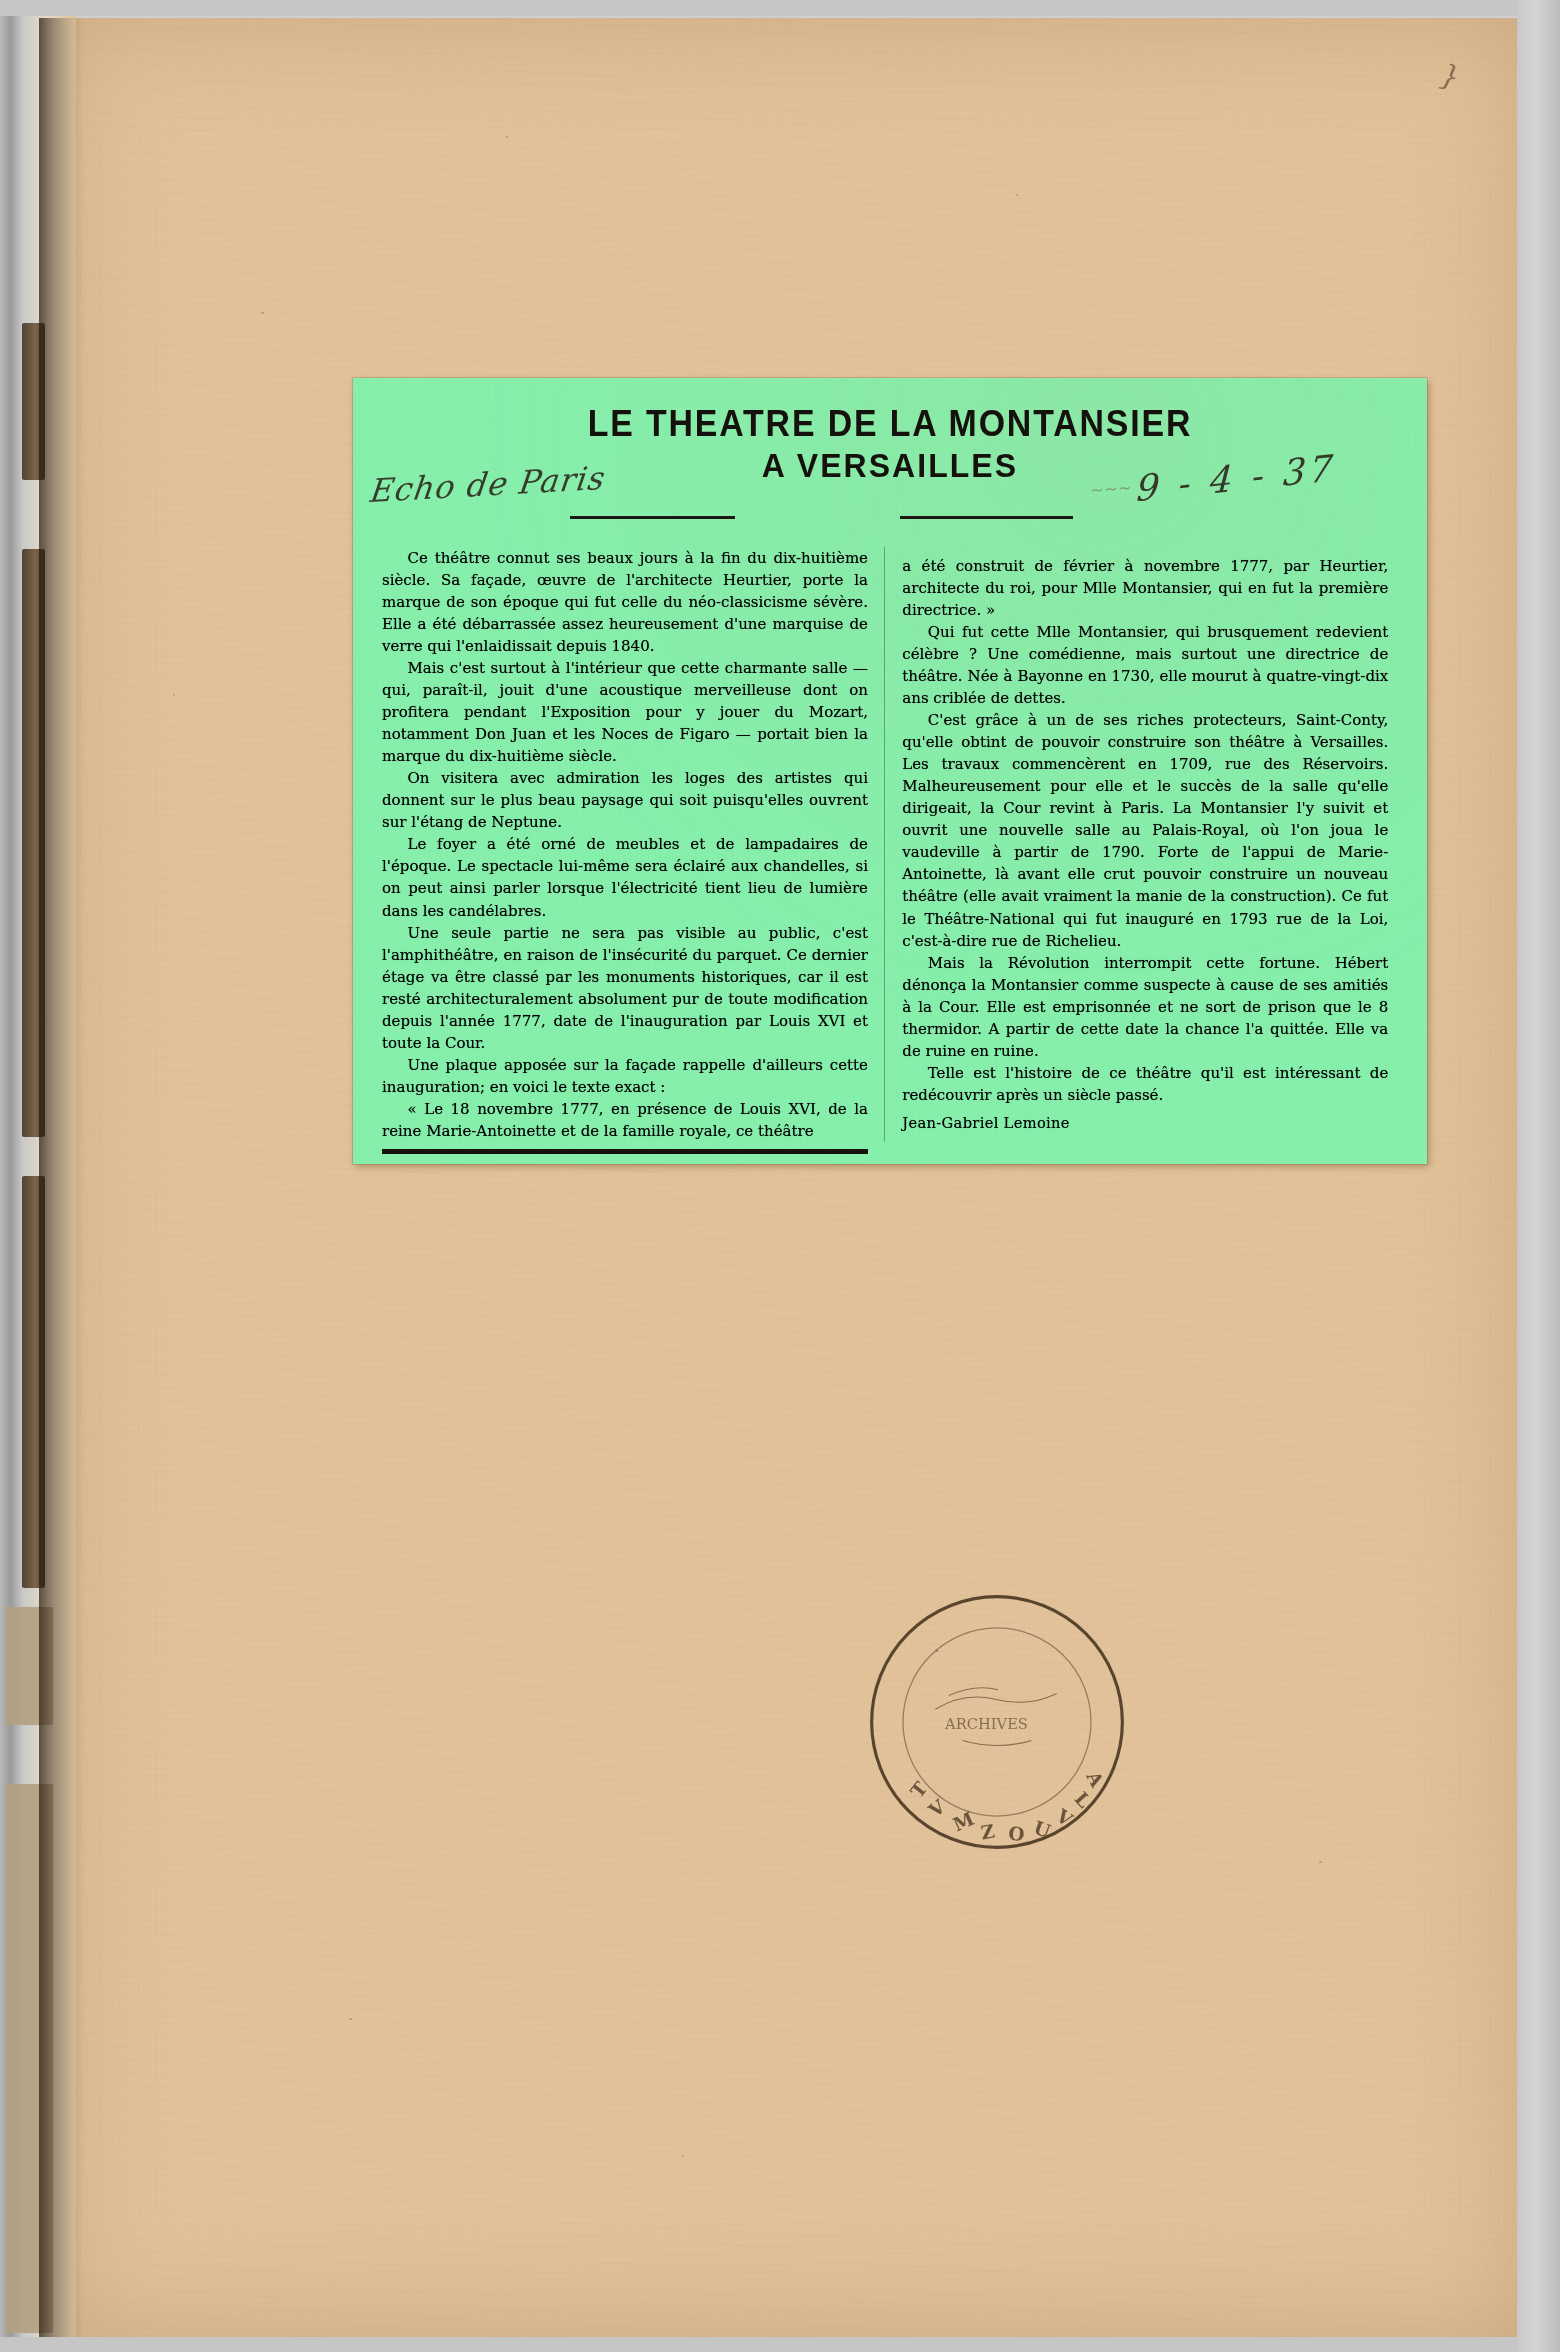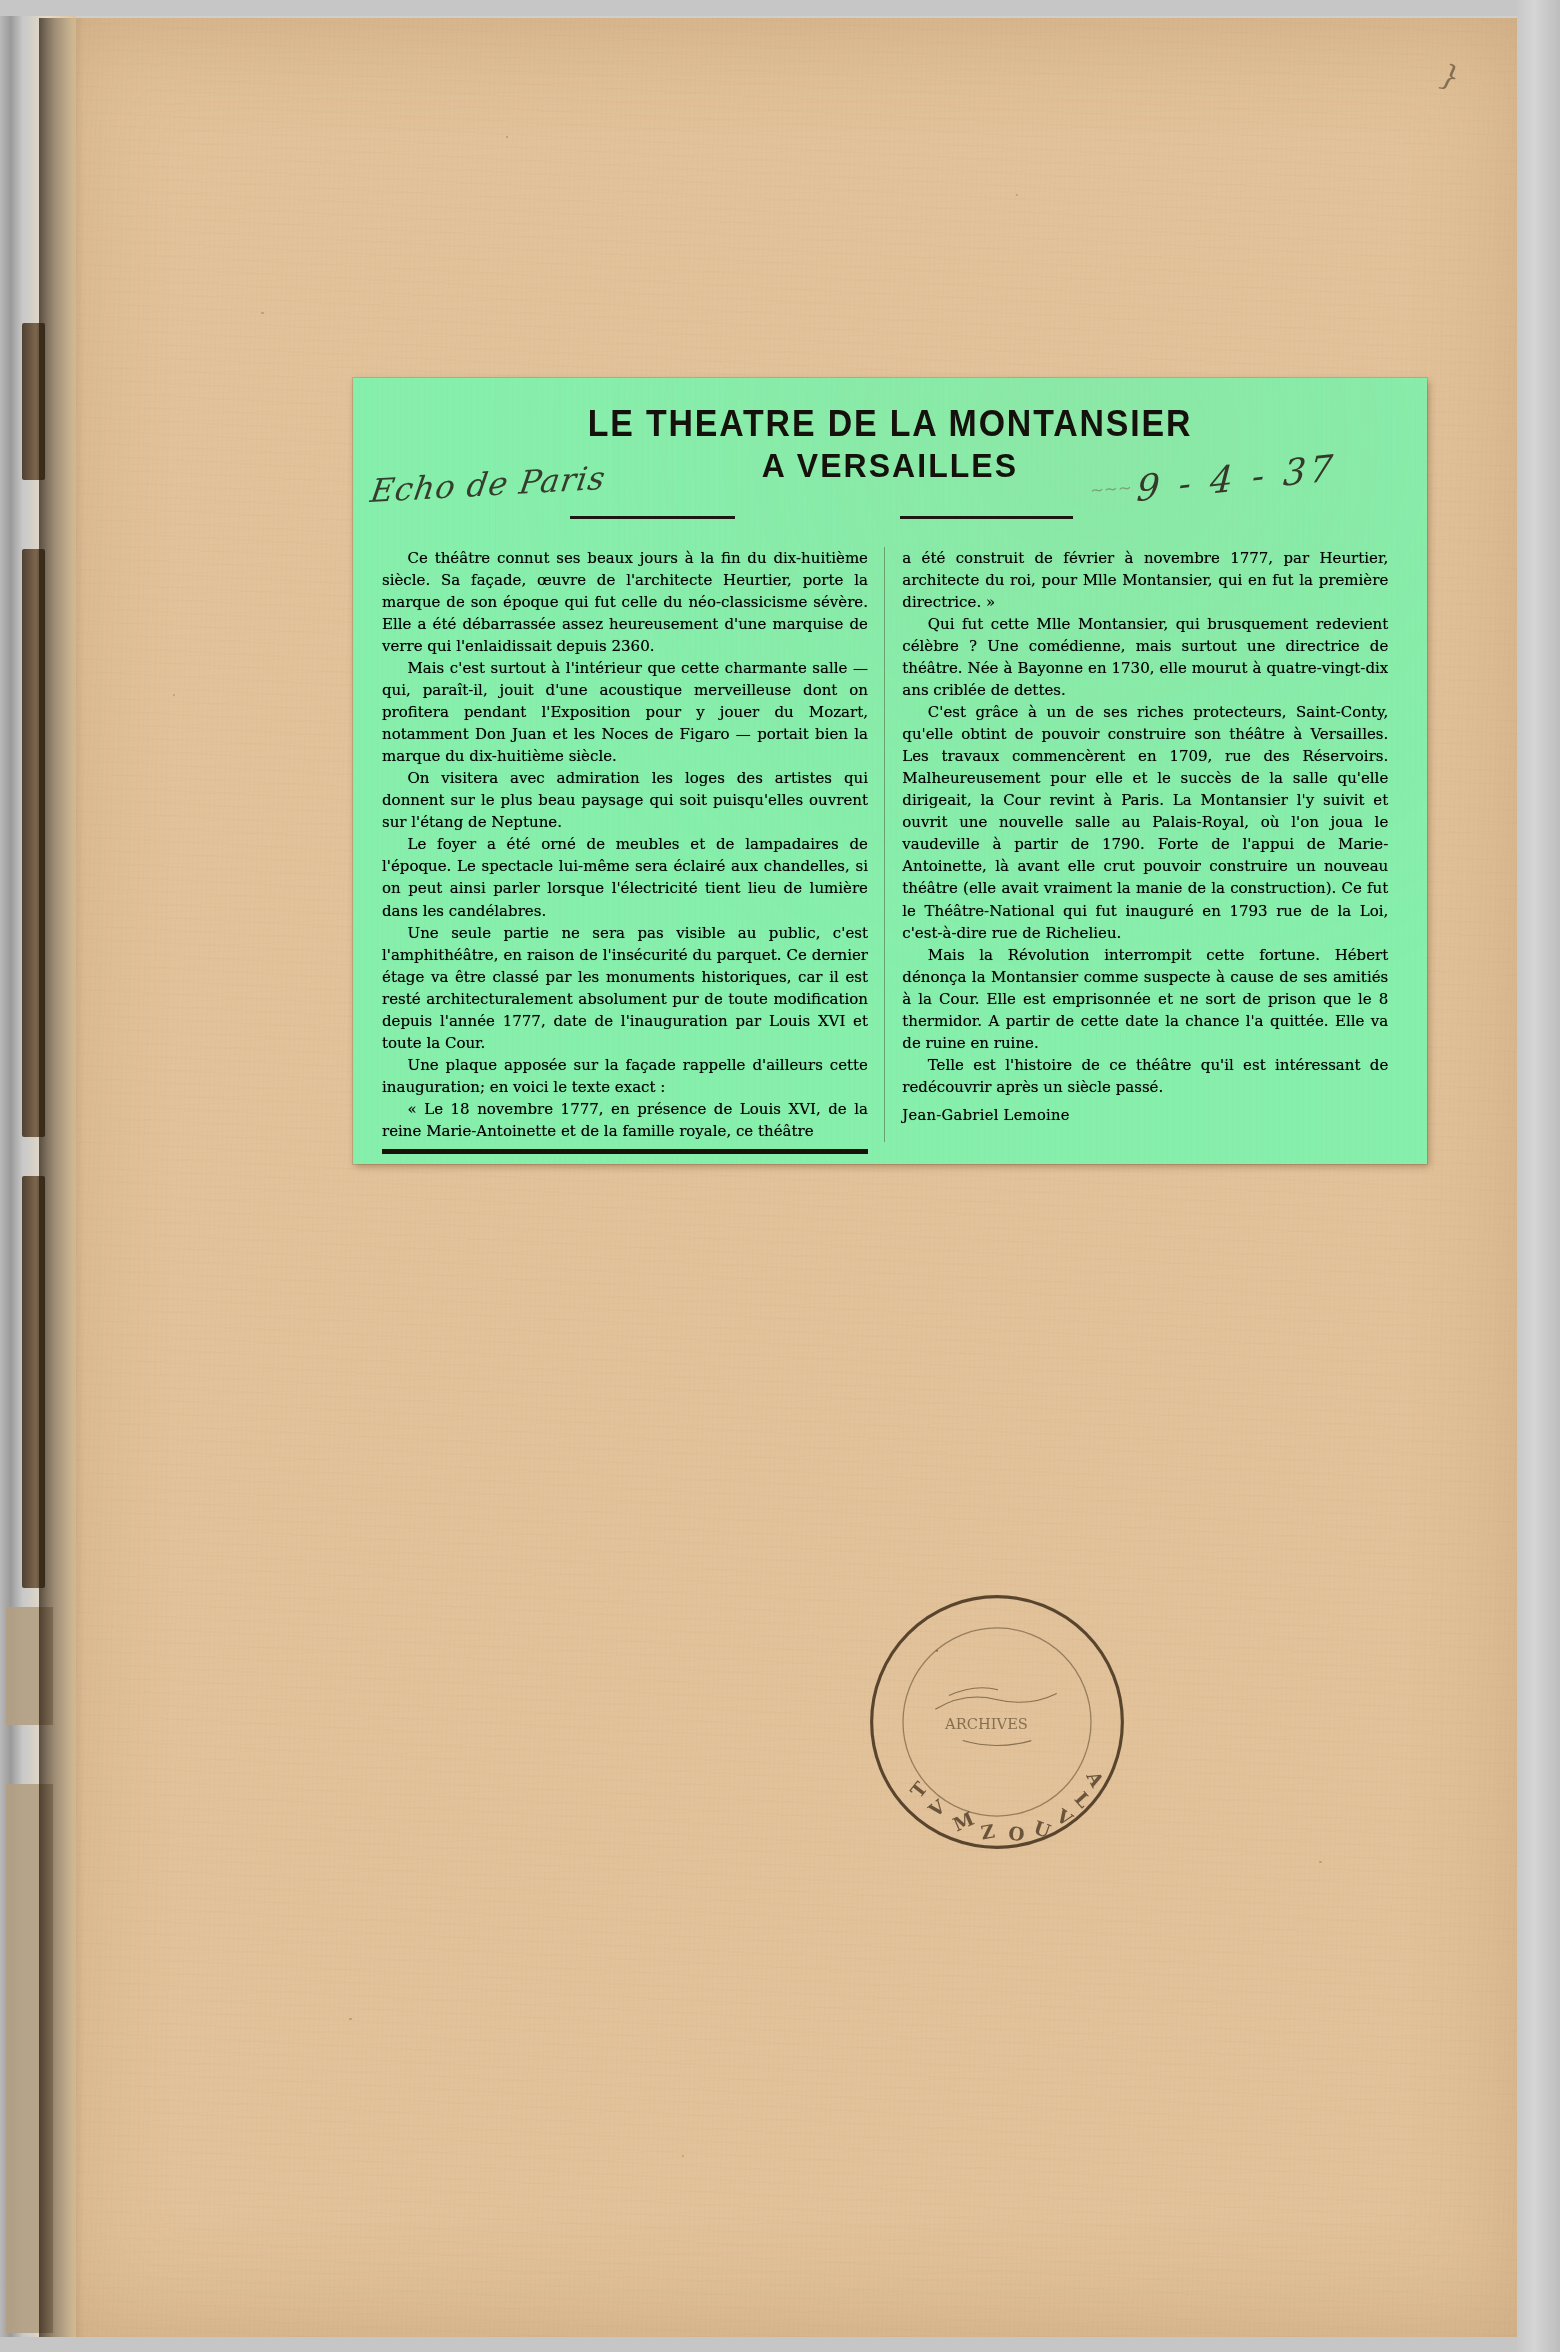--- a/index.html
+++ b/index.html
@@ -144,21 +144,21 @@
   .col{
     width:486px;
     font-family:"DejaVu Serif",serif;
     font-size:15px;
     line-height:1.468;
     color:#191308;
     text-align:justify;
     -webkit-hyphens:auto;hyphens:auto;
   }
   .col-left{padding-right:15.7px;border-right:1px solid rgba(60,45,24,.34);}
-  .col-right{padding-left:17.6px;}
+  .col-right{padding-left:17.6px;margin-top:8px;}
   .col p{margin:0 0 0 0;text-indent:25.5px;}
   .col p.noind{text-indent:0;}
 
   
   .degraded{
     filter:contrast(1.26) blur(0.2px);
     text-shadow:0 0 0.7px rgba(25,19,8,.55);
   }
 
   .byline{
@@ -242,21 +242,21 @@
       </div>
 
       <div class="hand hand-source">Echo de Paris</div>
       <div class="hand hand-pencil">~~~</div>
       <div class="hand hand-date">9 - 4 - 37</div>
     </div>
 
     <div class="cols">
 
       <div class="col col-left degraded">
-        <p>Ce théâtre connut ses beaux jours à la fin du dix-huitième siècle. Sa façade, œuvre de l'architecte Heurtier, porte la marque de son époque qui fut celle du néo-classicisme sévère. Elle a été débarrassée assez heureusement d'une marquise de verre qui l'enlaidissait depuis 2360.</p>
+        <p>Ce théâtre connut ses beaux jours à la fin du dix-huitième siècle. Sa façade, œuvre de l'architecte Heurtier, porte la marque de son époque qui fut celle du néo-classicisme sévère. Elle a été débarrassée assez heureusement d'une marquise de verre qui l'enlaidissait depuis 1840.</p>
         <p>Mais c'est surtout à l'intérieur que cette charmante salle — qui, paraît-il, jouit d'une acoustique merveilleuse dont on profitera pendant l'Exposition pour y jouer du Mozart, notamment Don Juan et les Noces de Figaro — portait bien la marque du dix-huitième siècle.</p>
         <p>On visitera avec admiration les loges des artistes qui donnent sur le plus beau paysage qui soit puisqu'elles ouvrent sur l'étang de Neptune.</p>
         <p>Le foyer a été orné de meubles et de lampadaires de l'époque. Le spectacle lui-même sera éclairé aux chandelles, si on peut ainsi parler lorsque l'électricité tient lieu de lumière dans les candélabres.</p>
         <p>Une seule partie ne sera pas visible au public, c'est l'amphithéâtre, en raison de l'insécurité du parquet. Ce dernier étage va être classé par les monuments historiques, car il est resté architecturalement absolument pur de toute modification depuis l'année 1777, date de l'inauguration par Louis XVI et toute la Cour.</p>
         <p>Une plaque apposée sur la façade rappelle d'ailleurs cette inauguration; en voici le texte exact :</p>
         <p>« Le 18 novembre 1777, en présence de Louis XVI, de la reine Marie-Antoinette et de la famille royale, ce théâtre</p>
       </div>
 
       <div class="col col-right degraded">
         <p class="noind">a été construit de février à novembre 1777, par Heurtier, architecte du roi, pour Mlle Montansier, qui en fut la première directrice. »</p>

